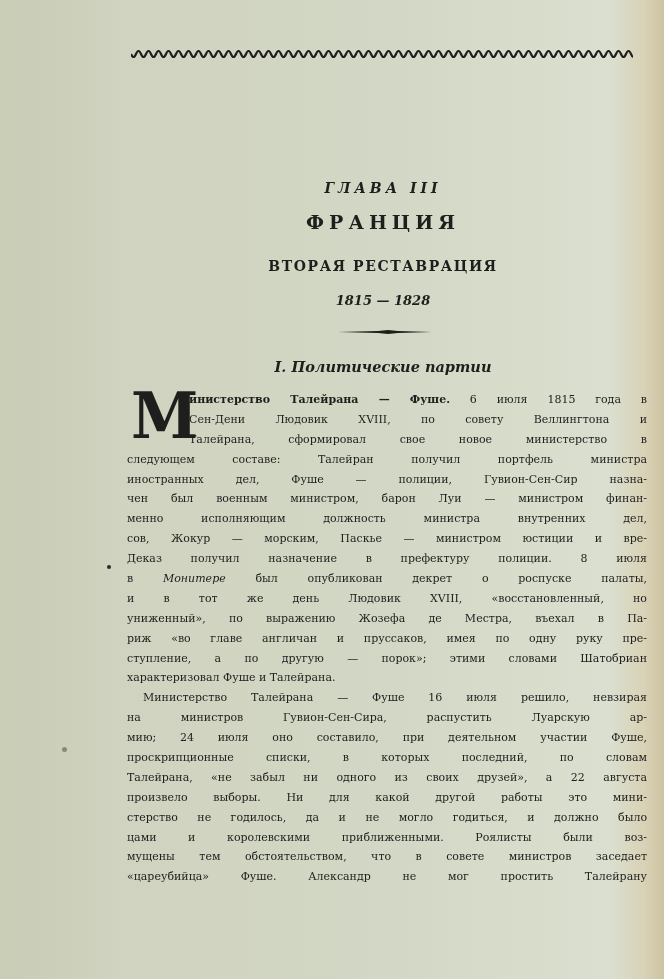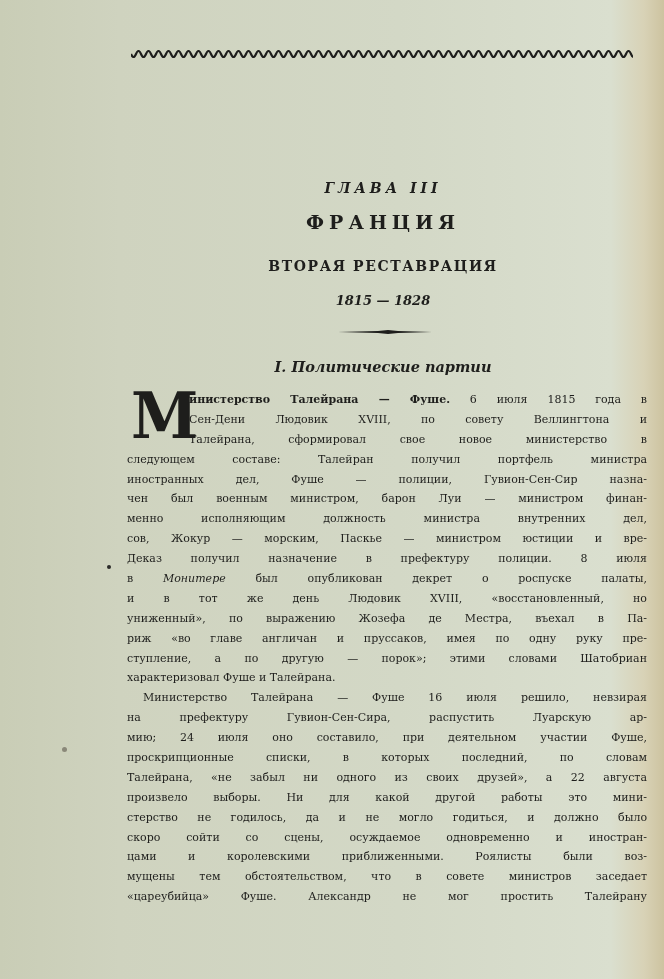--- a/index.html
+++ b/index.html
@@ -86,27 +86,26 @@
     <span class="line">менно исполняющим должность министра внутренних дел,</span>
     <span class="line">сов, Жокур — морским, Паскье — министром юстиции и вре-</span>
     <span class="line">Деказ получил назначение в префектуру полиции. 8 июля</span>
     <span class="line"><span>в </span><span class="i">Монитере</span><span> был опубликован декрет о роспуске палаты,</span></span>
     <span class="line">и в тот же день Людовик XVIII, «восстановленный, но</span>
     <span class="line">униженный», по выражению Жозефа де Местра, въехал в Па-</span>
     <span class="line">риж «во главе англичан и пруссаков, имея по одну руку пре-</span>
     <span class="line">ступление, а по другую — порок»; этими словами Шатобриан</span>
     <span class="line last">характеризовал Фуше и Талейрана.</span>
     <span class="line first-indent">Министерство Талейрана — Фуше 16 июля решило, невзирая</span>
-    <span class="line">на префектуру Гувион-Сен-Сира, распустить Луарскую ар-</span>
+    <span class="line">на министров Гувион-Сен-Сира, распустить Луарскую ар-</span>
     <span class="line">мию; 24 июля оно составило, при деятельном участии Фуше,</span>
     <span class="line">проскрипционные списки, в которых последний, по словам</span>
     <span class="line">Талейрана, «не забыл ни одного из своих друзей», а 22 августа</span>
     <span class="line">произвело выборы. Ни для какой другой работы это мини-</span>
     <span class="line">стерство не годилось, да и не могло годиться, и должно было</span>
-    <span class="line">скоро сойти со сцены, осуждаемое одновременно и иностран-</span>
     <span class="line">цами и королевскими приближенными. Роялисты были воз-</span>
     <span class="line">мущены тем обстоятельством, что в совете министров заседает</span>
     <span class="line">«цареубийца» Фуше. Александр не мог простить Талейрану</span>
   </div>
 
   <div class="mark"></div>
   <div class="speck"></div>
 </div>
 
 </body></html>

